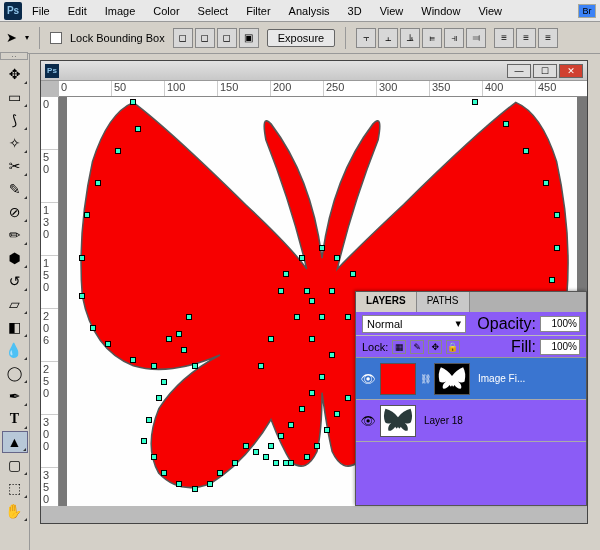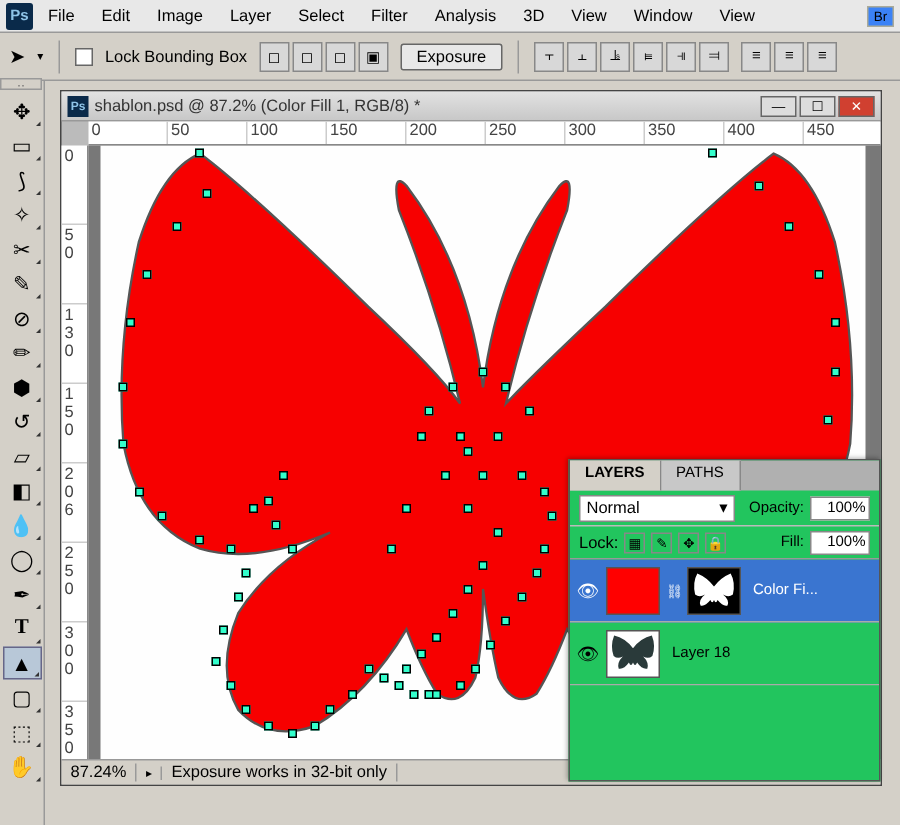--- a/index.html
+++ b/index.html
@@ -33,28 +33,28 @@
 .ruler-v{position:absolute;top:36px;left:0;width:18px;bottom:17px;background:#fff;border-right:1px solid #888;font-size:8px;color:#444;overflow:hidden;}
 .ruler-v span{display:block;height:53px;border-bottom:1px solid #ccc;padding:1px 2px;}
 .canvas{position:absolute;top:36px;left:18px;right:0;bottom:17px;background:#787878;overflow:hidden;}
 .page{position:absolute;left:8px;top:0;width:510px;height:430px;background:#fefefe;}
 .butterfly{position:absolute;left:0;top:0;width:100%;height:100%;}
 .anchors{position:absolute;left:0;top:0;width:100%;height:100%;}
 .anchor{position:absolute;width:6px;height:6px;background:#3fc;border:1px solid #000;transform:translate(-3px,-3px);}
 .wm{position:absolute;left:10px;bottom:6px;font-size:13px;color:#666;font-family:Georgia,serif;}
 .status{position:absolute;bottom:0;left:0;right:0;height:17px;background:#d4d0c8;border-top:1px solid #999;display:flex;align-items:center;font-size:10px;}
 .status span{padding:0 6px;border-right:1px solid #999;}
-.panel{position:absolute;right:0;bottom:2px;width:208px;height:215px;background:#22c55e;border:1px solid #555;box-shadow:-1px -1px 3px rgba(0,0,0,.3);}
+.panel{position:absolute;right:0;bottom:17px;width:232px;height:215px;background:#8b5cf6;border:1px solid #555;box-shadow:-1px -1px 3px rgba(0,0,0,.3);}
 .ptabs{height:20px;display:flex;background:#b0b0b0;}
 .ptab{padding:3px 10px;font-size:10px;background:#c8c8c8;border-right:1px solid #888;cursor:pointer;}
 .ptab.act{background:#d4d0c8;font-weight:bold;}
 .prow{height:24px;display:flex;align-items:center;padding:0 6px;gap:4px;border-bottom:1px solid #bbb;}
 .blend{width:104px;height:18px;border:1px solid #888;background:#fff;padding:0 4px;display:flex;align-items:center;justify-content:space-between;font-size:10px;}
 .pct{width:40px;height:16px;border:1px solid #888;background:#fff;font-size:10px;text-align:right;padding:0 2px;display:flex;align-items:center;justify-content:flex-end;}
-.lbl{font-size:10px;margin-left:auto;}
+.lbl{font-size:16px;margin-left:auto;}
 .lockrow{height:22px;display:flex;align-items:center;padding:0 6px;gap:4px;border-bottom:1px solid #999;font-size:10px;}
 .lockic{width:14px;height:14px;border:1px solid #888;display:flex;align-items:center;justify-content:center;font-size:9px;}
 .layers{overflow:auto;}
 .layer{height:42px;display:flex;align-items:center;padding:0 4px;gap:4px;border-bottom:1px solid #aaa;}
 .layer.sel{background:#3a75d0;color:#fff;}
 .eye{width:16px;font-size:12px;text-align:center;}
 .thumb{width:36px;height:32px;border:1px solid #555;background:#fff;display:flex;align-items:center;justify-content:center;}
 .thumb.red{background:#f00;}
 .thumb.mask{background:#000;}
 .thumb.mask svg{width:30px;height:26px;}
@@ -63,21 +63,21 @@
 .pfoot{position:absolute;bottom:0;left:0;right:0;height:22px;background:#d4d0c8;border-top:1px solid #999;display:flex;align-items:center;justify-content:flex-end;padding:0 6px;gap:10px;font-size:11px;color:#555;}
 </style>
 </head>
 <body>
 
 <div class="menubar">
   <div class="ps-logo">Ps</div>
   <div class="menu-item">File</div>
   <div class="menu-item">Edit</div>
   <div class="menu-item">Image</div>
-  <div class="menu-item">Layer</div>
+  <div class="menu-item">Color</div>
   <div class="menu-item">Select</div>
   <div class="menu-item">Filter</div>
   <div class="menu-item">Analysis</div>
   <div class="menu-item">3D</div>
   <div class="menu-item">View</div>
   <div class="menu-item">Window</div>
   <div class="menu-item">View</div>
   <div class="br-badge">Br</div>
 </div>
 
@@ -130,21 +130,20 @@
   <div class="tool" style="font-family:Georgia;font-weight:bold;">T<span class="tri"></span></div>
   <div class="tool sel">▲<span class="tri"></span></div>
   <div class="tool">▢<span class="tri"></span></div>
   <div class="tool">⬚<span class="tri"></span></div>
   <div class="tool">✋<span class="tri"></span></div>
 </div>
 
 <div class="docwin">
   <div class="dtitle">
     <div class="ps-mini">Ps</div>
-    <span class="dtitle-txt">shablon.psd @ 87.2% (Color Fill 1, RGB/8) *</span>
     <div class="winbtns">
       <div class="winbtn">—</div>
       <div class="winbtn">☐</div>
       <div class="winbtn cls">✕</div>
     </div>
   </div>
   <div class="ruler-h" id="rh">
       <span>0</span>
       <span>50</span>
       <span>100</span>
@@ -249,25 +248,20 @@
           <div class="anchor" style="left: 42%; top: 78.75%;"></div>
           <div class="anchor" style="left: 40%; top: 81.25%;"></div>
           <div class="anchor" style="left: 25%; top: 62.5%;"></div>
           <div class="anchor" style="left: 23%; top: 58.75%;"></div>
           <div class="anchor" style="left: 22%; top: 55%;"></div>
           <div class="anchor" style="left: 24%; top: 51.25%;"></div>
         </div>
       <div class="wm">www.hronofag.ru</div>
     </div>
   </div>
-  <div class="status">
-    <span>87.24%</span>
-    <span style="font-size:8px;">▸</span>
-    <span>Exposure works in 32-bit only</span>
-  </div>
 
   <div class="panel">
     <div class="ptabs">
       <div class="ptab act">LAYERS</div>
       <div class="ptab">PATHS</div>
     </div>
     <div class="prow">
       <div class="blend">
           <span>Normal</span>
           <span>▾</span>
@@ -287,21 +281,21 @@
     <div class="layers">
       <div class="layer sel">
         <div class="eye">👁</div>
         <div class="thumb red"></div>
         <div class="link">⛓</div>
         <div class="thumb mask">
           <svg viewBox="0 0 100 80">
               <path fill="#fff" d="M50,30 Q35,10 13,1 Q2,20 8,48 Q18,55 30,48 Q15,60 20,72 Q30,75 42,60 Q46,70 50,60 Q54,70 58,60 Q70,75 80,72 Q85,60 70,48 Q82,55 92,48 Q98,20 87,1 Q65,10 50,30 Z"></path>
             </svg>
         </div>
-        <span class="lname">Color Fi...</span>
+        <span class="lname">Image Fi...</span>
       </div>
       <div class="layer">
         <div class="eye">👁</div>
         <div class="thumb">
           <svg viewBox="0 0 100 80">
               <path fill="#2a3a3a" d="M50,30 Q35,10 13,5 Q5,25 12,45 Q20,52 30,46 Q18,58 22,70 Q32,72 42,58 Q46,68 50,58 Q54,68 58,58 Q68,72 78,70 Q82,58 70,46 Q80,52 88,45 Q95,25 87,5 Q65,10 50,30 Z"></path>
             </svg>
         </div>
         <span class="lname">Layer 18</span>
       </div>

